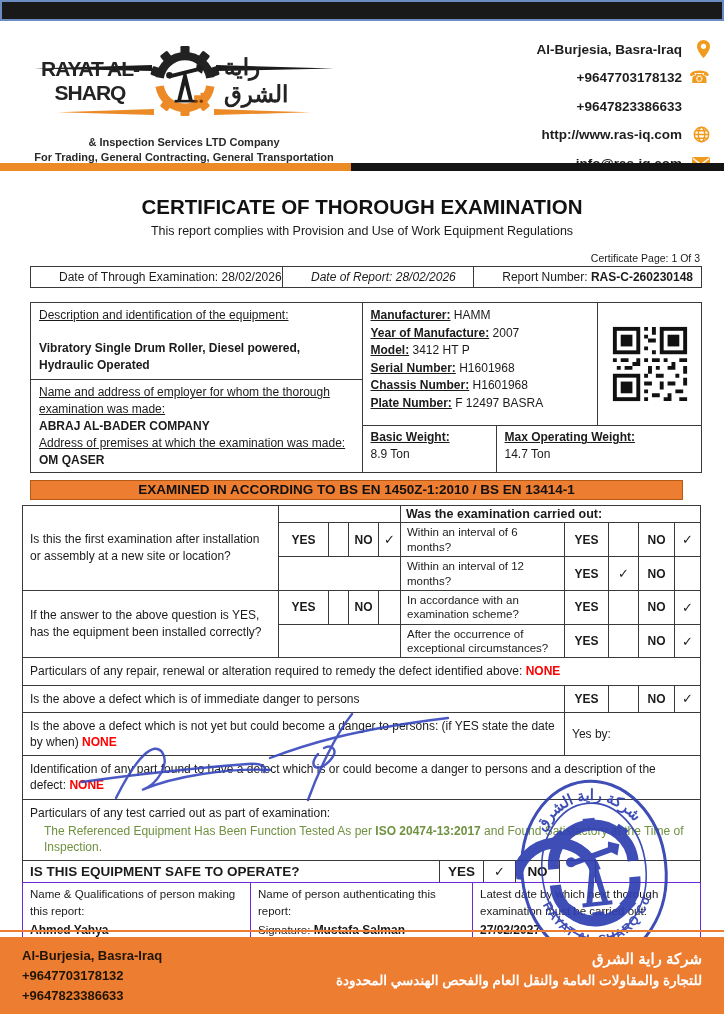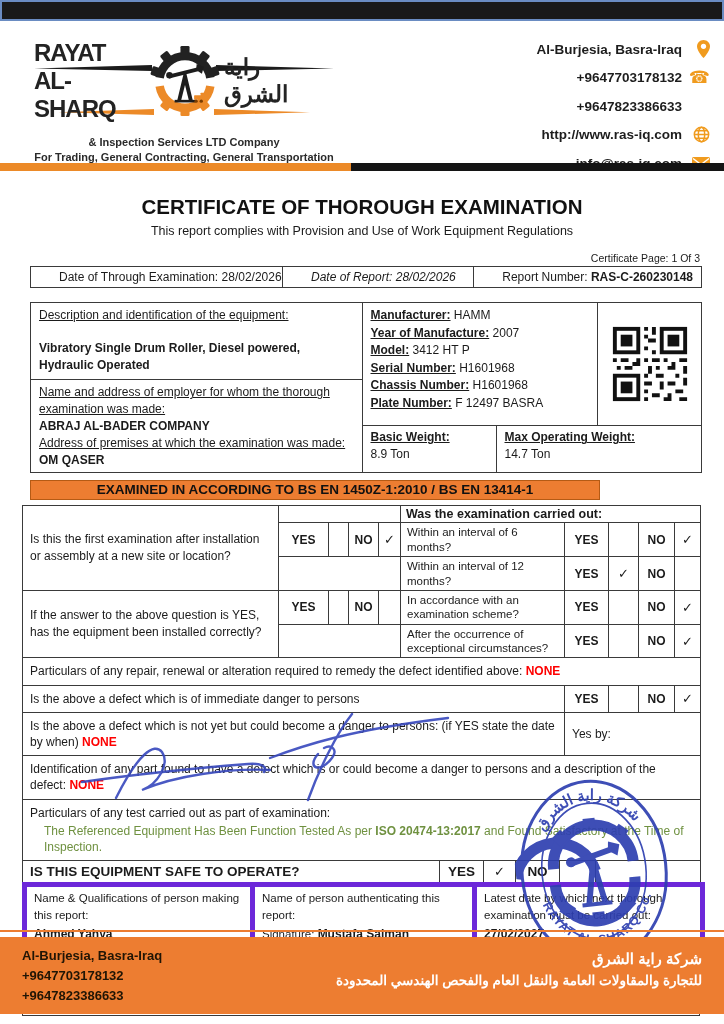--- a/index.html
+++ b/index.html
@@ -11,21 +11,21 @@
 
   
   .header { display:flex; justify-content:space-between; padding:10px 14px 2px 34px; height:142px; }
   .logo-block { width:300px; position:relative; }
   .logo-row { position:relative; height:100px; display:flex; align-items:center; }
   .swoosh { position:absolute; height:6px; background:#1c1c1c; top:34px; }
   .swoosh.l { left:0; width:118px; clip-path:polygon(0 60%, 100% 0, 100% 100%); }
   .swoosh.r { right:0; width:118px; clip-path:polygon(0 0, 100% 60%, 0 100%); }
   .swoosh.ol { background:#ec8a28; top:78px; left:24px; width:96px; clip-path:polygon(0 55%, 100% 0, 100% 100%); }
   .swoosh.or { background:#ec8a28; top:78px; right:24px; width:96px; clip-path:polygon(0 0, 100% 55%, 0 100%); }
-  .logo-name-en { font-size:24px; font-weight:bold; letter-spacing:-1px; color:#232323; width:112px; text-align:left; z-index:2; }
+  .logo-name-en { font-size:21px; font-weight:bold; letter-spacing:-1px; color:#232323; width:112px; text-align:center; z-index:2; }
   .logo-gear { width:78px; height:100px; flex:0 0 78px; z-index:1; }
   .logo-name-ar { font-size:23px; font-weight:bold; color:#232323; width:106px; z-index:2; }
   .tagline { text-align:center; font-size:11px; font-weight:bold; color:#2a2a2a; line-height:1.35; margin-top:4px; }
 
   .contact-block { text-align:right; font-size:13.5px; color:#1d1d1d; padding-top:4px; }
   .contact-row { display:flex; justify-content:flex-end; align-items:center; height:28.5px; }
   .contact-row .txt { font-weight:600; }
   .icon-slot { width:24px; height:18px; display:inline-flex; justify-content:flex-end; align-items:center; margin-left:4px; }
   .phone-glyph { color:#f09b1e; font-size:17px; line-height:1; }
 
@@ -60,42 +60,42 @@
   .eq-specs { flex:1; padding:4px 8px; }
   .spec-row { line-height:17.6px; white-space:nowrap; }
   .spec-row .lbl { font-weight:bold; text-decoration:underline; }
   .eq-qr { width:104px; border-left:1px solid #3a3a3a; display:flex; align-items:center; justify-content:center; }
   .eq-weights { display:flex; min-height:46px; }
   .eq-bw { width:134px; border-right:1px solid #3a3a3a; padding:3px 8px; }
   .eq-mw { flex:1; padding:3px 8px; }
   .wlbl { font-weight:bold; text-decoration:underline; display:block; line-height:1.45; }
 
   
-  .std-banner { margin:7px 0 0 30px; width:570px; background:#ed7d31; border:1px solid #b55a14; text-align:center; font-weight:bold; font-size:13.5px; padding:1px 0 2px 0; color:#111; }
+  .std-banner { margin:7px 0 0 30px; width:653px; background:#ed7d31; border:1px solid #b55a14; text-align:center; font-weight:bold; font-size:13.5px; padding:1px 0 2px 0; color:#111; }
 
   
   table { border-collapse:collapse; }
   .exam-table { margin:5px 0 0 22px; width:678px; table-layout:fixed; font-size:12px; }
   .exam-table td { border:1px solid #3a3a3a; padding:1px 5px; vertical-align:middle; }
   td.q { line-height:1.4; padding:2px 7px; }
   td.yn { text-align:center; font-weight:bold; padding:1px 2px; }
   td.ck { text-align:center; font-size:13px; padding:1px 1px; }
   td.subq { font-size:11.5px; line-height:1.25; padding:2px 6px; }
   td.hdr { font-weight:bold; font-size:12.5px; }
   .red { color:#fe0000; font-weight:bold; }
   .green { color:#6f9140; }
   td.wide { padding:5px 7px; line-height:1.35; }
   .test-line2 { padding-left:14px; margin-top:2px; }
 
   .safe-table { margin:-1px 0 0 22px; width:678px; table-layout:fixed; font-size:13.5px; }
   .safe-table td { border:1px solid #3a3a3a; padding:3px 7px; }
   .safe-q { font-weight:bold; }
 
   .sig-table { margin:-1px 0 0 22px; width:678px; table-layout:fixed; font-size:11.5px; }
-  .sig-table td { border:5px solid #6d28d9; padding:3px 7px; vertical-align:top; line-height:1.5; }
+  .sig-table td { border:1px solid #6d28d9; padding:3px 7px; vertical-align:top; line-height:1.5; }
   .sig-name { font-weight:bold; font-size:12px; }
 
   .emp-box { margin:-1px 0 0 22px; width:678px; border:1px solid #3a3a3a; padding:4px 8px; min-height:66px; font-size:13.5px; line-height:1.45; }
 
   
   .sig-overlay { position:absolute; pointer-events:none; }
   .stamp { position:absolute; left:516px; top:776px; width:156px; height:190px; transform:rotate(-6deg); opacity:0.92; }
 
   
   .footer { position:absolute; left:0; top:930px; width:724px; }

